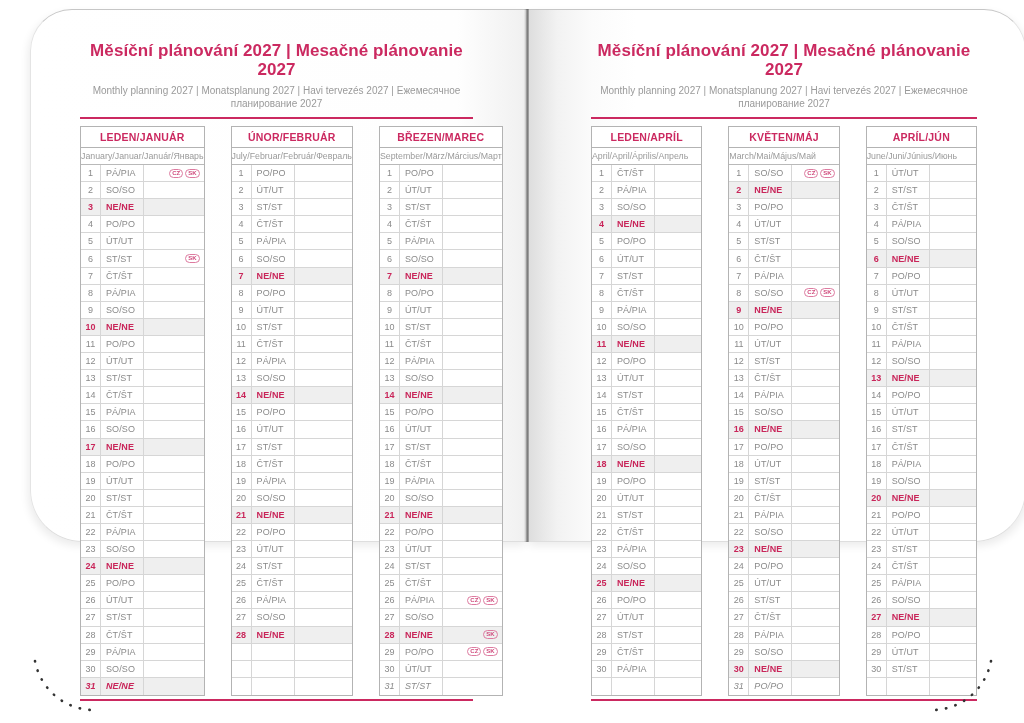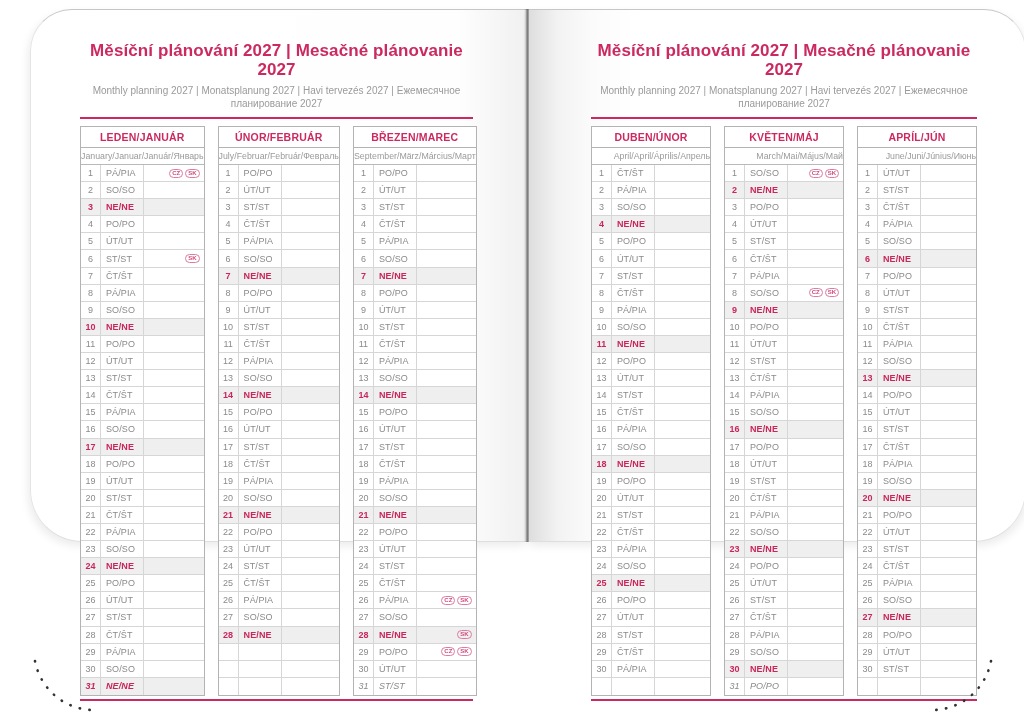--- a/index.html
+++ b/index.html
@@ -41,31 +41,31 @@
   .page-header{text-align:center;}
   .page-title{
     font-size:17px;font-weight:bold;color:var(--accent,#cb2960);
     letter-spacing:0.1px;line-height:19px;
   }
   .page-subtitle{
     margin-top:5px;font-size:10px;color:#9a9a9a;line-height:13px;
   }
   .rule{height:2px;background:var(--accent,#cb2960);margin-top:7px;}
   .rule.bottom{margin-top:3px;}
-  .months{display:flex;gap:13px;margin-top:7px;}
+  .months{display:flex;gap:26px;margin-top:7px;}
   .month{
     flex:1;border:1px solid #b3b3b3;background:#fff;box-sizing:border-box;
   }
   .month-title{
     height:20px;line-height:20px;text-align:center;
     font-size:10.5px;font-weight:bold;color:var(--accent,#cb2960);
     border-bottom:1px solid #b3b3b3;letter-spacing:0.2px;
   }
   .month-langs{
-    height:16px;line-height:16px;text-align:right;
+    height:16px;line-height:16px;text-align:left;
     font-size:8.8px;color:#9a9a9a;border-bottom:1px solid #b9b9b9;
     white-space:nowrap;
   }
   .mrow{
     display:flex;align-items:center;height:17.1px;box-sizing:border-box;
     border-bottom:1px solid #d6d6d6;
     font-size:9px;color:#8a8a8a;
   }
   .mrow:last-child{border-bottom:none;font-style:italic;}
   .c-num{
@@ -602,21 +602,21 @@
   </div>
 
   <div class="page right">
     <div class="page-header">
       <div class="page-title">Měsíční plánování 2027 | Mesačné plánovanie 2027</div>
       <div class="page-subtitle">Monthly planning 2027 | Monatsplanung 2027 | Havi tervezés 2027 | Ежемесячное планирование 2027</div>
     </div>
     <div class="rule"></div>
     <div class="months">
         <div class="month">
-          <div class="month-title">DUBEN/ÚNOR</div>
+          <div class="month-title">LEDEN/APRÍL</div>
           <div class="month-langs">April/April/Április/Апрель</div>
           <div class="mrow">
             <div class="c-num">1</div>
             <div class="c-day">ČT/ŠT</div>
             <div class="c-note"></div>
           </div>
           <div class="mrow">
             <div class="c-num">2</div>
             <div class="c-day">PÁ/PIA</div>
             <div class="c-note"></div>

